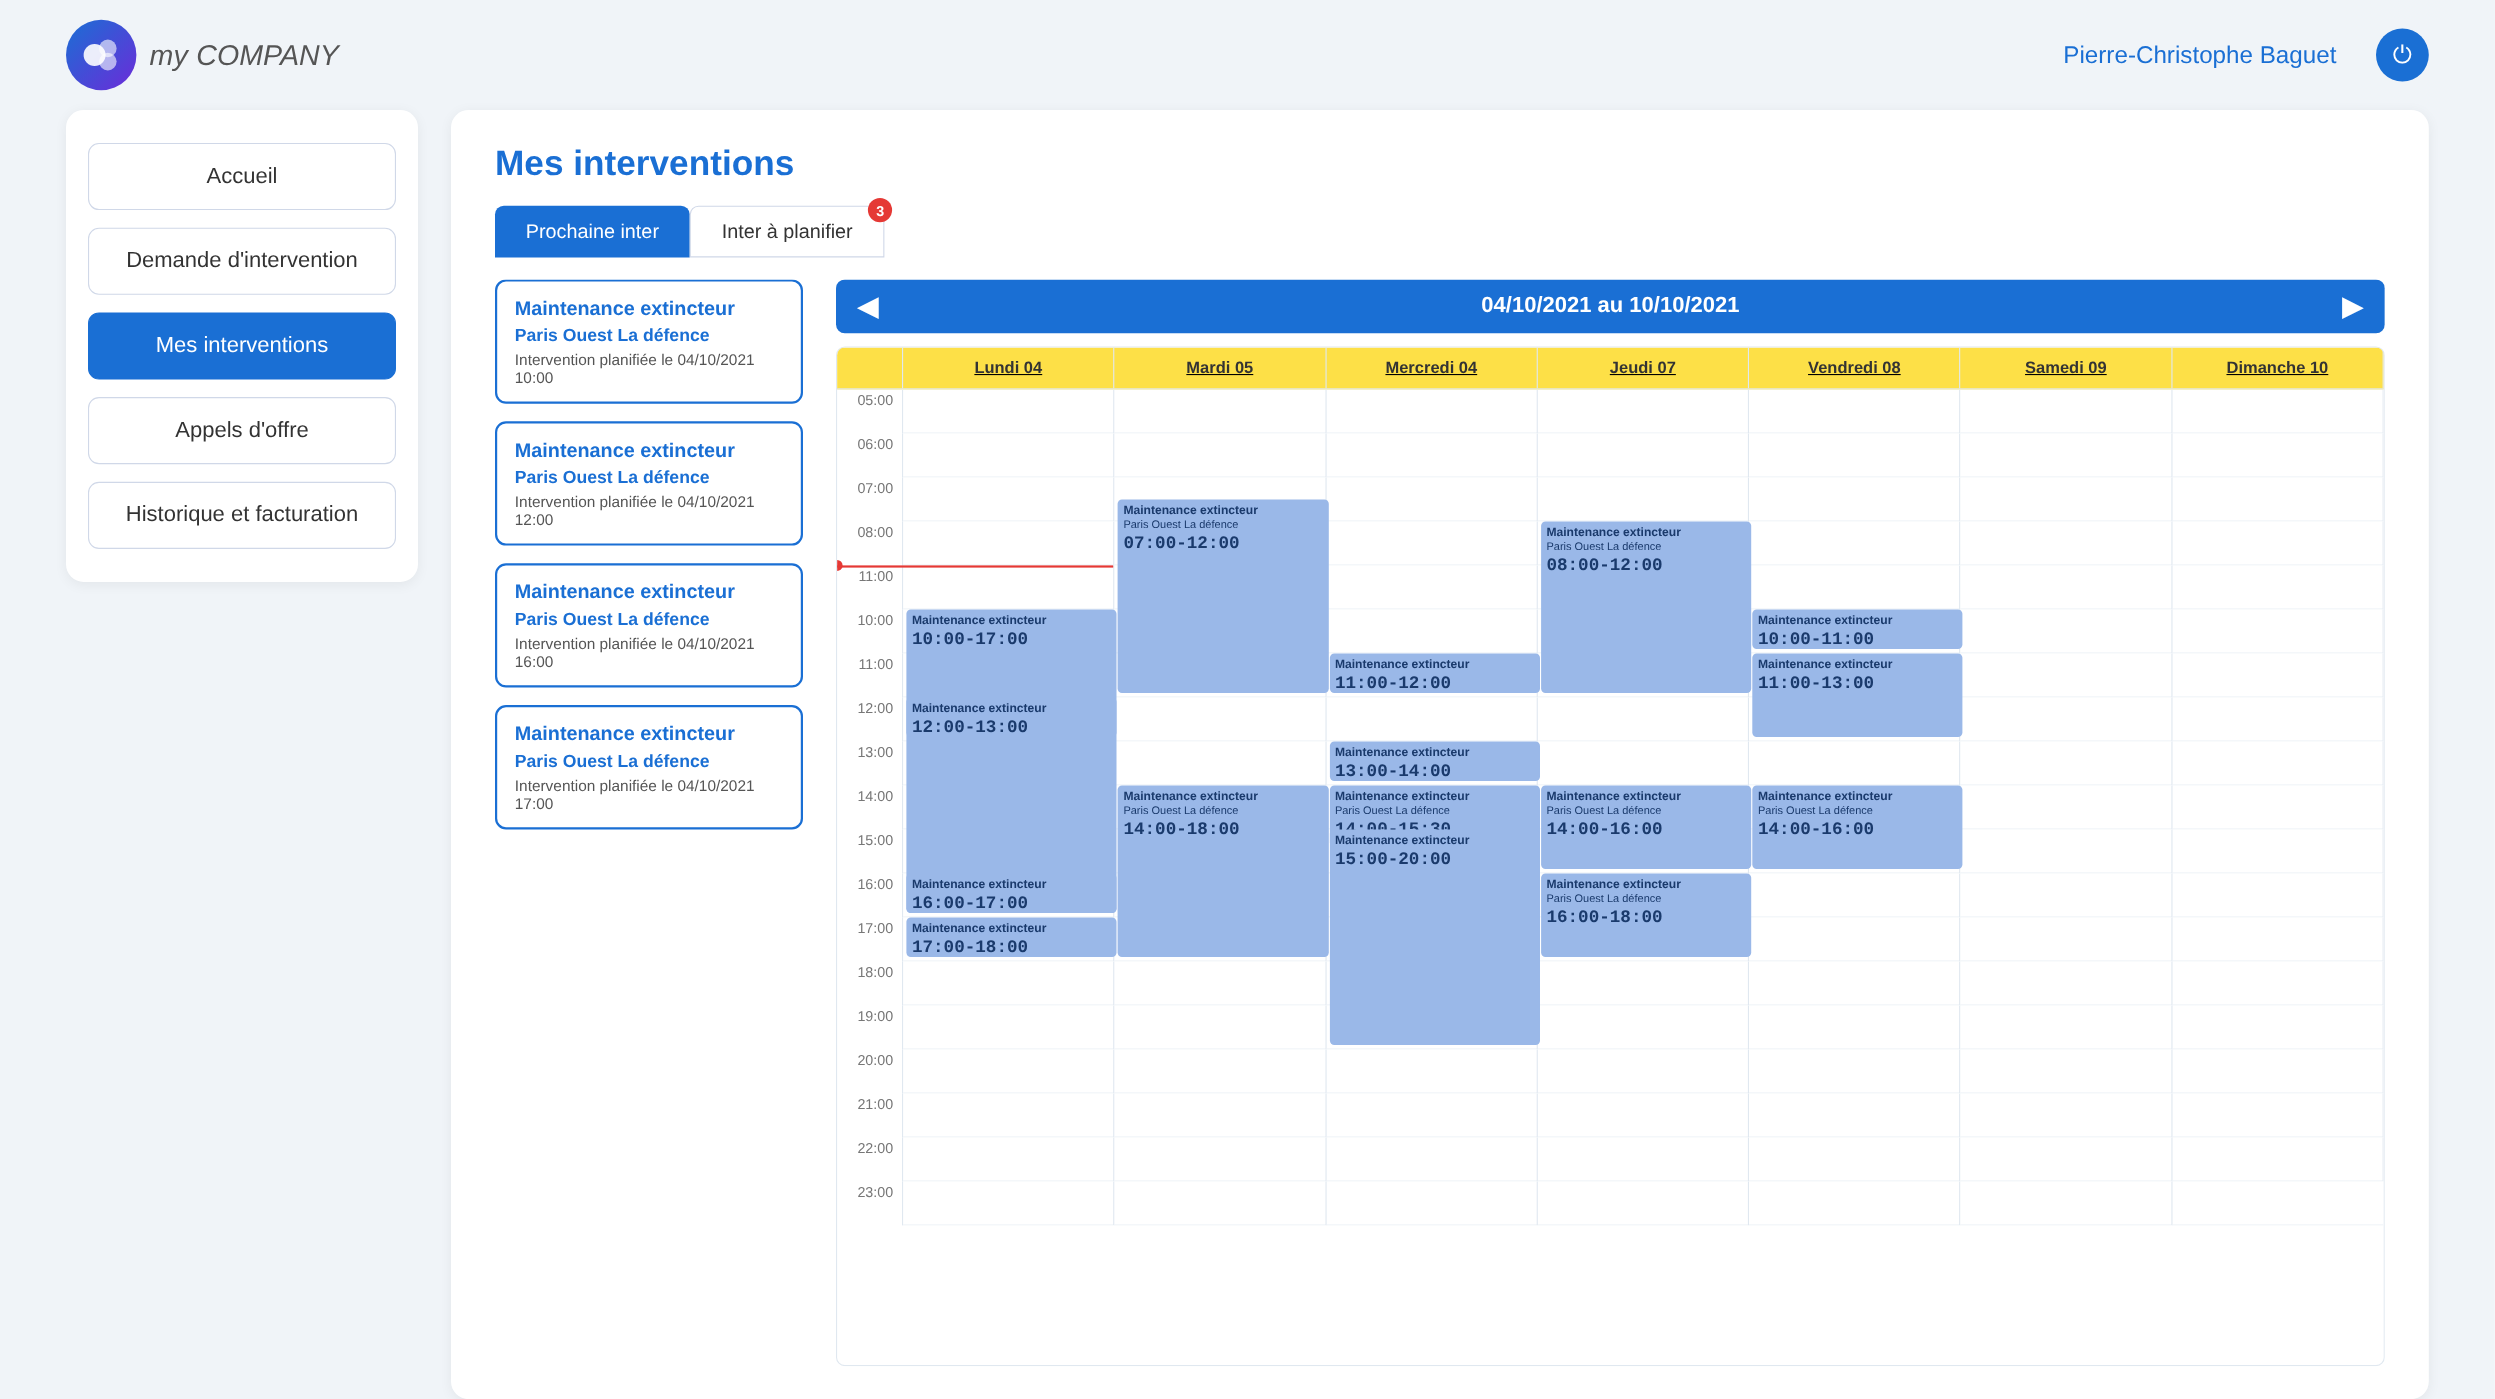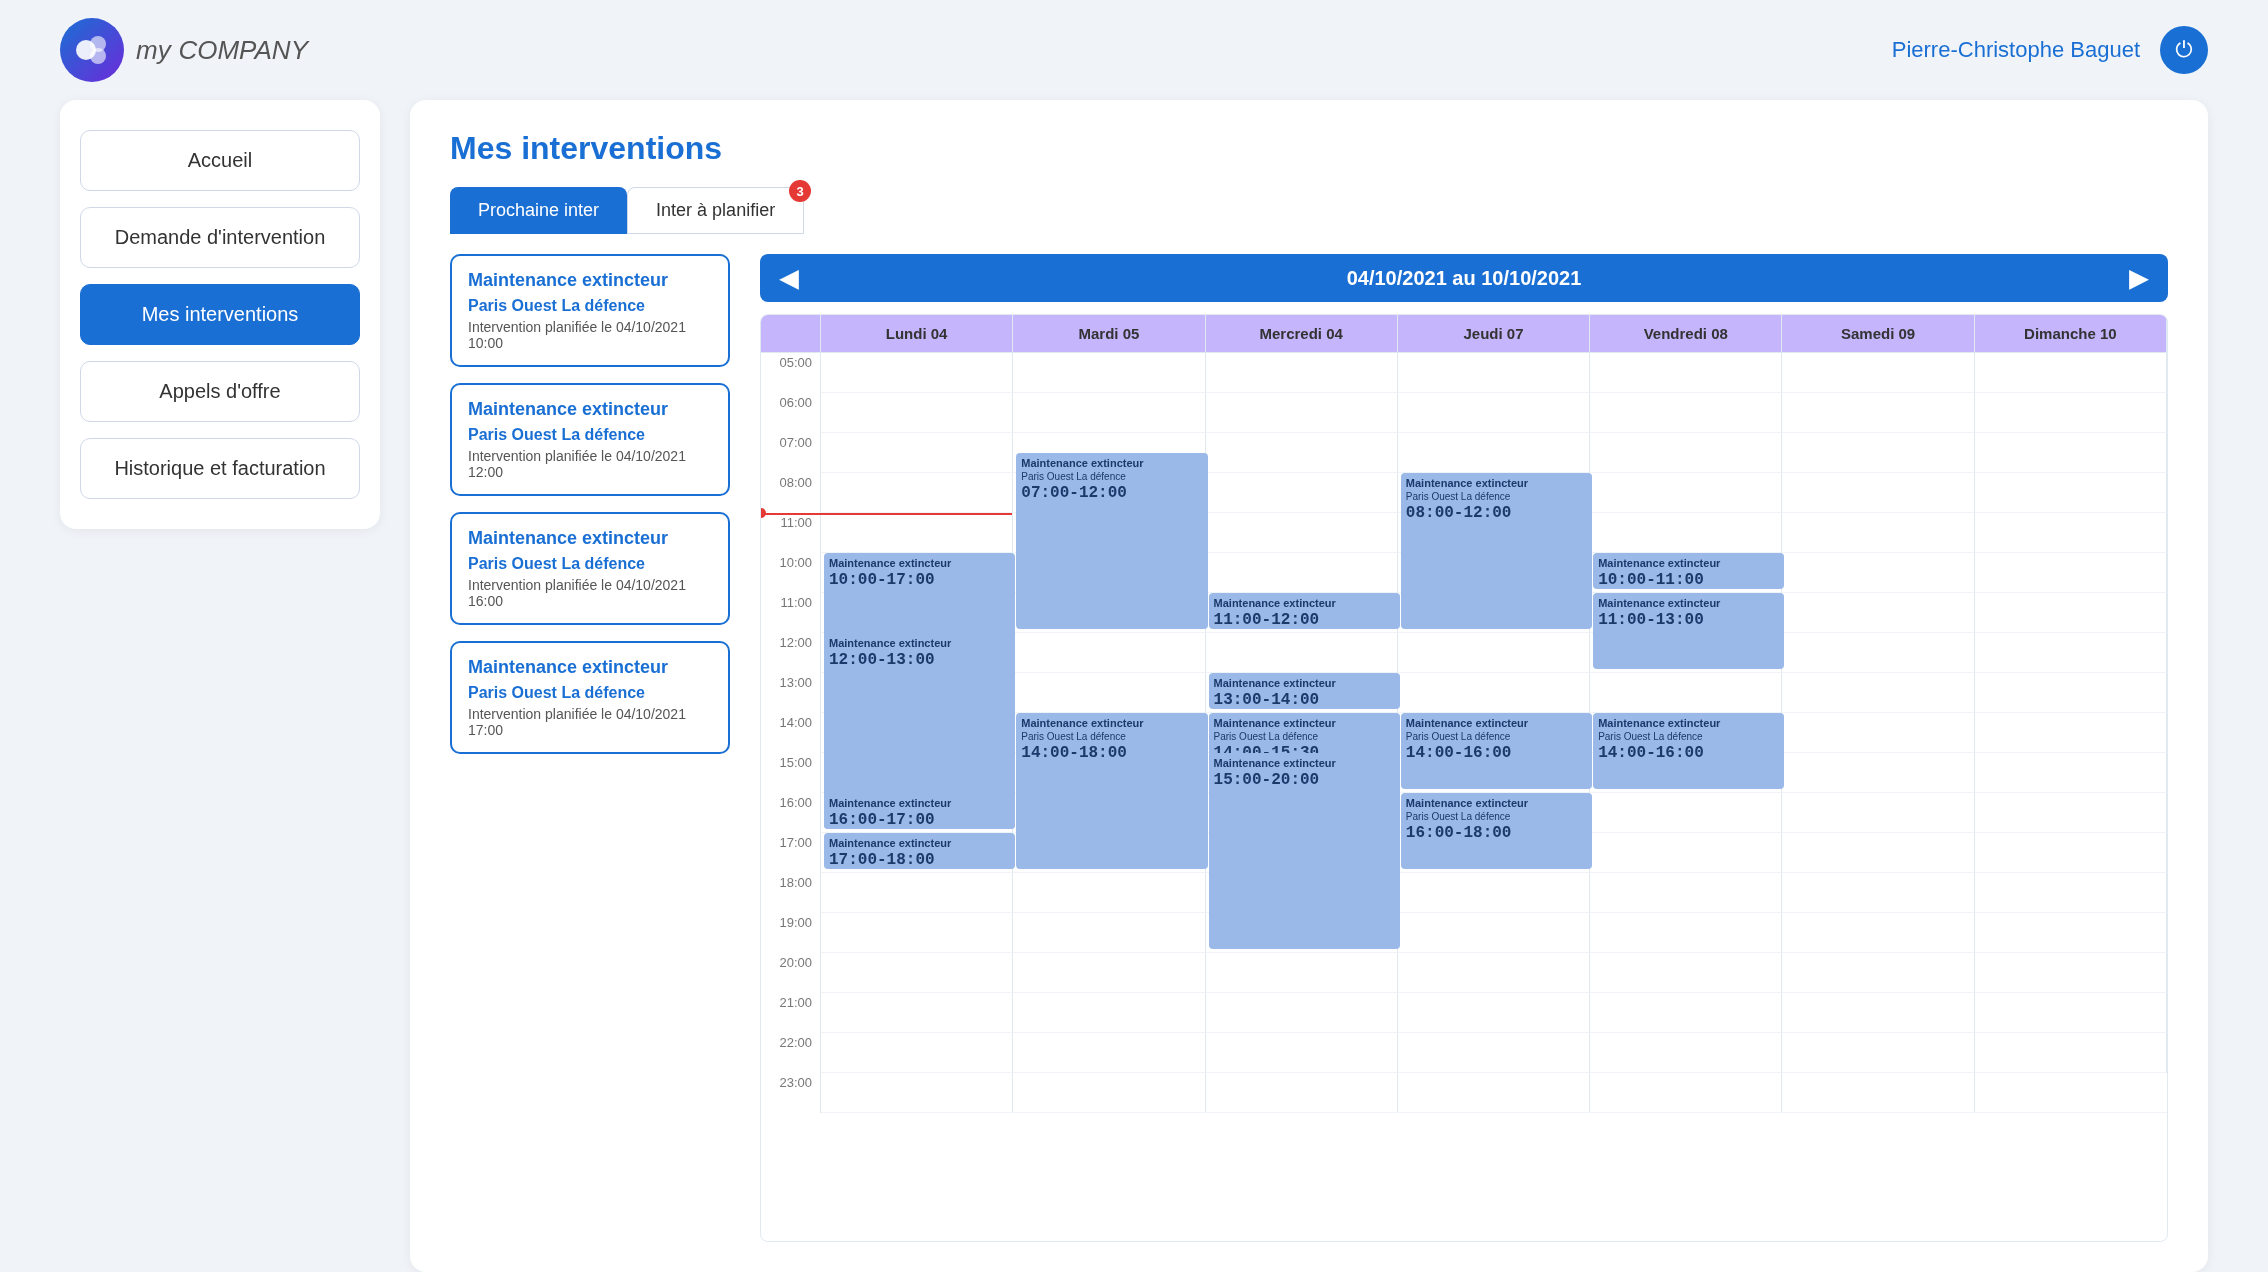--- a/index.html
+++ b/index.html
@@ -45,21 +45,21 @@
     }
     .company-name span {
       font-style: italic;
       font-weight: 400;
       color: #555;
       font-size: 26px;
     }
     .header-right {
       display: flex;
       align-items: center;
-      gap: 20px;
+      gap: 36px;
     }
     .user-name {
       font-size: 22px;
       color: #1a6fd4;
       font-weight: 500;
     }
     .power-btn {
       width: 48px;
       height: 48px;
       border-radius: 50%;
@@ -250,22 +250,23 @@
       flex-direction: column;
       overflow: hidden;
       border: 1px solid #e0e8f0;
       border-radius: 8px;
     }
 
     .calendar-header-row {
       display: grid;
       grid-template-columns: 60px repeat(7, 1fr);
       border-bottom: 1px solid #e0e8f0;
-      background: #c4b5fd;
+      background: #fde047;
       flex-shrink: 0;
+      text-decoration: underline;
     }
     .cal-header-cell {
       padding: 10px 6px;
       text-align: center;
       font-size: 15px;
       font-weight: 600;
       color: #333;
       border-right: 1px solid #e0e8f0;
     }
     .cal-header-cell:first-child {

